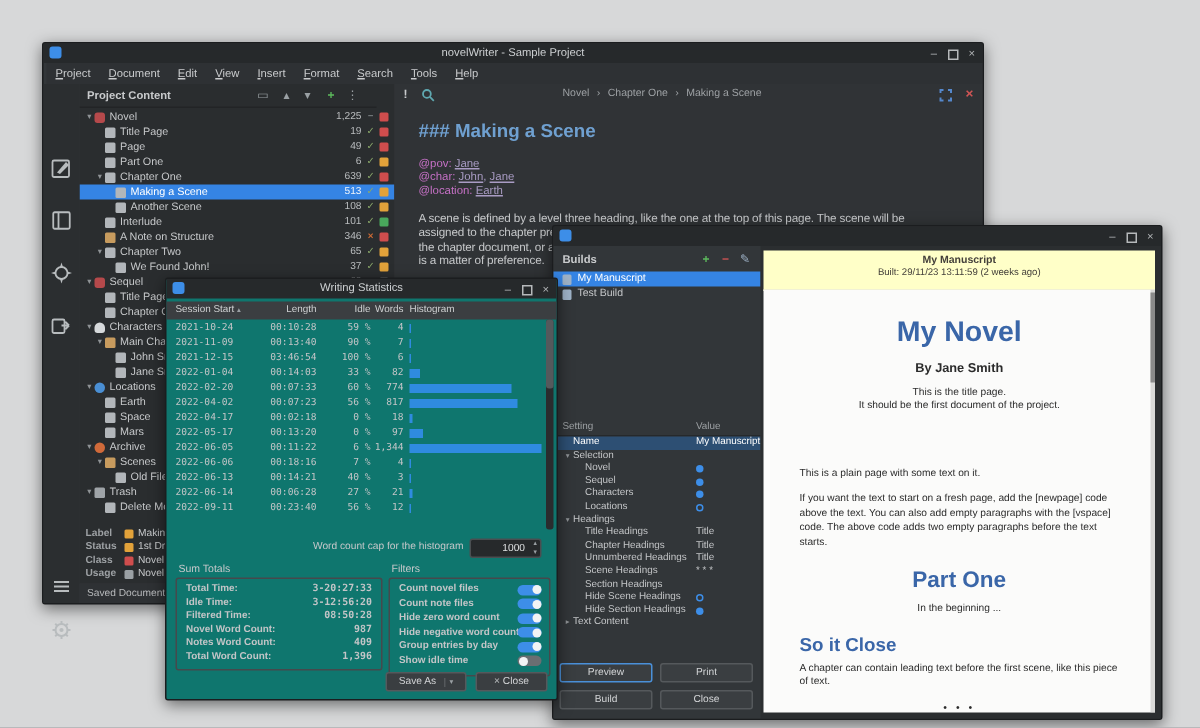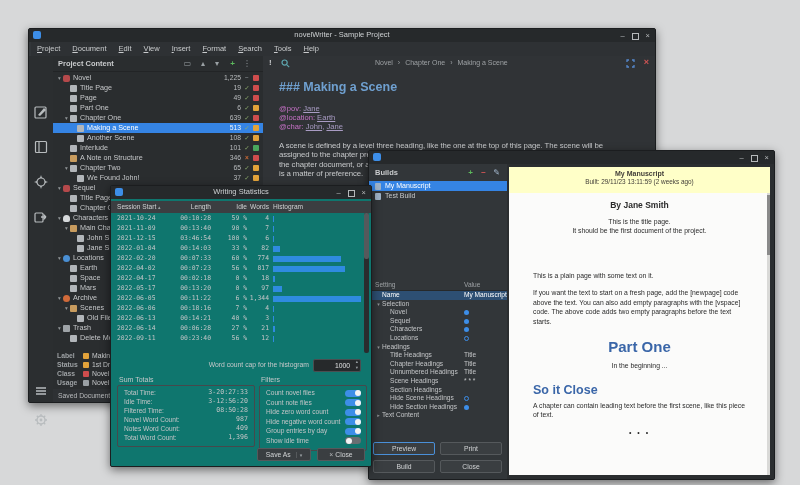--- a/index.html
+++ b/index.html
@@ -11,21 +11,21 @@
   .wctl{position:absolute;right:5px;top:1px;display:flex;gap:7px;color:#b6b9bb;font-size:7.5px;line-height:11px;}
   .wctl span{cursor:default;}
   .wmax{display:inline-block;width:5px;height:5px;border:1px solid #b6b9bb;margin-top:3px;}
   
   #menubar{position:absolute;left:2px;top:13px;height:14px;right:0;font-size:7.5px;color:#c9cbcd;background:#2e3134;line-height:14px;white-space:nowrap;}
   .mitem{padding:0 6px;display:inline-block;}
   #sidebar{position:absolute;left:0;top:27px;width:24px;bottom:0;background:#2b2e30;}
   .sico{position:absolute;left:4px;width:16px;height:16px;}
   .sico svg{width:16px;height:16px;}
   #proj{position:absolute;left:24px;top:27px;width:210px;bottom:13px;background:#2a2d2f;overflow:hidden;}
-  #phead{position:absolute;left:0;top:0;right:0;height:15px;border-bottom:1px solid #222426;}
+  #phead{position:absolute;left:0;top:0;right:12px;height:15px;border-bottom:1px solid #222426;}
   #phead .plabel{position:absolute;left:5px;top:3px;font-size:7.5px;font-weight:bold;color:#c9cbcd;}
   .phico{position:absolute;top:2px;font-size:8px;color:#9aa0a4;line-height:11px;}
   #tree{position:absolute;left:0;top:17px;right:0;height:272px;font-size:7.2px;color:#c6c8ca;}
   .trow{height:10px;line-height:10px;display:flex;align-items:center;white-space:nowrap;overflow:hidden;}
   .trow.sel{background:#3584e4;color:#fff;}
   .texp{width:7px;flex:none;font-size:5.5px;color:#8f9396;text-align:center;}
   .trow.sel .texp{color:#dce9f8;}
   .tico{flex:none;width:7px;height:7px;border-radius:1px;margin-right:3px;background:#b2b6ba;}
   .i-book{background:#b5494b;border-radius:2px;}
   .i-note{background:#c79b5e;}
@@ -78,21 +78,21 @@
   .sc-h{left:162px;width:88px;top:2px;height:6px;}
   .hbar{height:6px;background:#2f8be0;}
   #stats-scroll{position:absolute;right:2px;top:27px;width:5px;height:140px;background:#2a2c2e;border-radius:2px;}
   #stats-thumb{position:absolute;left:0;top:0;width:5px;height:46px;background:#55595c;border-radius:2px;}
   #caprow{position:absolute;left:0;top:172px;right:0;height:14px;font-size:6.8px;color:#c6c8ca;line-height:14px;}
   #caplabel{position:absolute;right:62px;top:0;}
   #capspin{position:absolute;right:10px;top:1px;width:46px;height:11px;background:#26292b;border:1px solid #4a4e51;border-radius:2px;color:#dfe1e2;font-size:6.8px;line-height:11px;}
   #capspin .val{position:absolute;right:10px;}
   #capspin .arrows{position:absolute;right:2px;top:-1px;font-size:4.5px;color:#9aa0a4;line-height:6px;}
   .grouplabel{position:absolute;font-size:7px;color:#c6c8ca;}
-  .groupbox{position:absolute;border:1px solid #46494c;border-radius:2px;}
+  .groupbox{position:absolute;border:1px solid #46494c;border-radius:2px;font-weight:bold;}
   .grow{position:relative;height:9px;line-height:9px;font-size:6.6px;color:#c3c5c7;}
   .grow .gl{position:absolute;left:6px;}
   .grow .gv{position:absolute;right:6px;font-family:"DejaVu Sans Mono",monospace;}
   .frow{position:relative;height:9.6px;line-height:9.6px;font-size:6.6px;color:#c3c5c7;}
   .frow .fl{position:absolute;left:6px;}
   .tgl{position:absolute;right:5px;top:1.5px;width:16px;height:7px;border-radius:4px;background:#6a6e72;}
   .tgl.on{background:#3d8ee8;}
   .knob{position:absolute;top:0.5px;width:6px;height:6px;border-radius:50%;background:#f2f3f4;}
   .tgl.on .knob{right:0.5px;}
   .tgl.off .knob{left:0.5px;}
@@ -456,22 +456,22 @@
           <svg width="9" height="9" viewBox="0 0 9 9">
               <path d="M1 3 V1 H3 M6 1 H8 V3 M8 6 V8 H6 M3 8 H1 V6" fill="none" stroke="#5588cc" stroke-width="1.3"></path>
             </svg>
         </span>
         <span id="edclose">×</span>
       </div>
       <div id="doc">
         <div id="doc-heading">### Making a Scene</div>
         <div id="kwblock">
             <div class="kwline"><span class="kwkey">@pov: </span><span class="kwval">Jane</span></div>
+            <div class="kwline"><span class="kwkey">@char: </span><span class="kwval">John</span><span class="kwsep">, </span><span class="kwval">Jane</span></div>
             <div class="kwline"><span class="kwkey">@location: </span><span class="kwval">Earth</span></div>
-            <div class="kwline"><span class="kwkey">@char: </span><span class="kwval">John</span><span class="kwsep">, </span><span class="kwval">Jane</span></div>
           </div>
         <div id="para1">
             <div class="pline">A scene is defined by a level three heading, like the one at the top of this page. The scene will be</div>
             <div class="pline">assigned to the chapter preceding it in the project tree. The scene document can be sorted after</div>
             <div class="pline">the chapter document, or as a child of the chapter. Both result in the same output in the end, so it</div>
             <div class="pline">is a matter of preference.</div>
           </div>
         <div id="para2">
             <div class="pline ">Each paragraph in the scene i</div>
             <div class="pline ">like **bold**, _italic_ and **_</div>
@@ -536,20 +536,21 @@
       <div class="btn" id="btn-print" style="left:71px;top:278px;width:62px;">Print</div>
       <div class="btn" id="btn-build" style="left:4px;top:296px;width:62px;">Build</div>
       <div class="btn" id="btn-close" style="left:71px;top:296px;width:62px;">Close</div>
     </div>
     <div id="bpreview">
       <div id="banner">
         <div class="b1">My Manuscript</div>
         <div class="b2">Built: 29/11/23 13:11:59 (2 weeks ago)</div>
       </div>
       <div id="page">
+        <div id="novel-title">My Novel</div>
         <div id="byline">By Jane Smith</div>
         <div style="margin-top:7px;" id="titlelines">
             <div class="tpline">This is the title page.</div>
             <div class="tpline">It should be the first document of the project.</div>
           </div>
         <div id="mtext">
           <div id="mp1">
               <div class="mline">This is a plain page with some text on it.</div>
             </div>
           <div id="mp2" style="margin-top:8px;">

